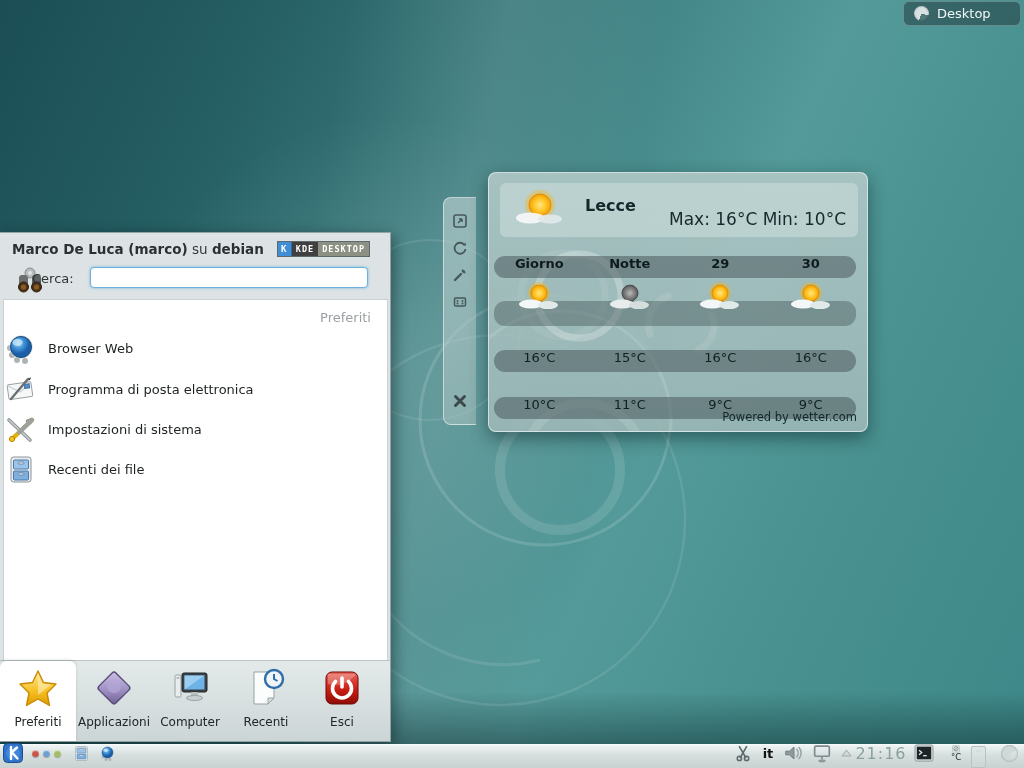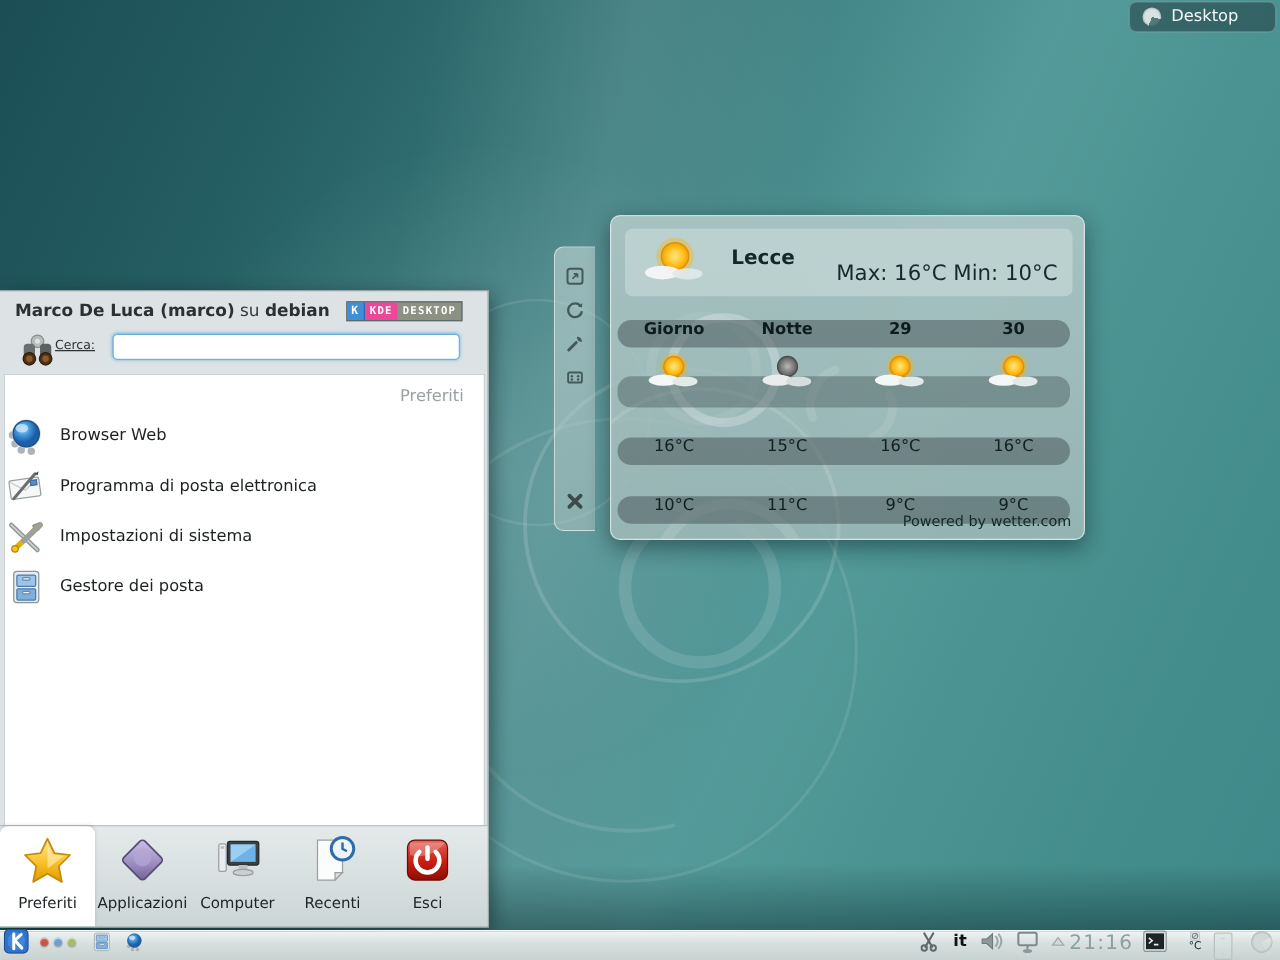--- a/index.html
+++ b/index.html
@@ -80,24 +80,24 @@
     box-shadow:3px 4px 14px rgba(0,18,20,.45);
   }
   .ko-user{ position:absolute; left:12px; top:8px; font-size:13.5px; color:#35393a; }
   .ko-user b{ color:#2c3032; }
   .ko-badge{
     position:absolute; right:20px; top:8px; height:16px; display:flex; align-items:center;
     border:1px solid #5c6a6c; background:#8c9183; font-size:8.5px; font-weight:bold;
     letter-spacing:1px; color:#fff; font-family:"DejaVu Sans Mono",monospace;
   }
   .ko-badge .b-k{ background:#3f8ed6; width:14px; height:100%; display:flex; align-items:center; justify-content:center; font-size:9px; border-right:1px solid #2c6aa8;}
-  .ko-badge .b-kde{ background:#ec4899; padding:0 4px; height:100%; display:flex; align-items:center; }
+  .ko-badge .b-kde{ background:#404040; padding:0 4px; height:100%; display:flex; align-items:center; }
   .ko-badge .b-desktop{ padding:0 4px; }
   .ko-search-icon{ position:absolute; left:14px; top:32px; width:32px; height:30px; }
-  .ko-search-label{ position:absolute; left:44px; top:38px; font-size:10px; color:#2f3334;text-decoration:underline; }
+  .ko-search-label{ position:absolute; left:32px; top:38px; font-size:13px; color:#2f3334; }
   .ko-search{
     position:absolute; left:90px; top:34px; width:278px; height:21px;
     border:1px solid #6fb1dd; border-radius:4px; background:#fff;
     box-shadow:0 0 3px rgba(90,170,220,.8); outline:none; padding:0 6px; font-size:13px;
   }
   .ko-list{
     position:absolute; left:3px; top:66px; width:385px; height:363px; background:#fff;
     border:1px solid #c9d2d3;
   }
   .ko-section{ position:absolute; right:16px; top:10px; font-size:13px; color:#99a1a3; }
@@ -377,21 +377,21 @@
     </div>
 
     <div class="ko-item" style="top:149px">
       <svg class="ic" viewBox="0 0 34 34">
         <rect x="7" y="5" width="20" height="25" rx="2.5" fill="#e8ecee" stroke="#8d9496"></rect>
         <rect x="9.5" y="8" width="15" height="9" rx="1" fill="#9cc3e8" stroke="#4d7bab"></rect>
         <rect x="9.5" y="19" width="15" height="9" rx="1" fill="#7fb0dd" stroke="#4d7bab"></rect>
         <rect x="14" y="10" width="6" height="2" rx="1" fill="#f2f6f8" stroke="#6a8aa8"></rect>
         <rect x="14" y="21" width="6" height="2" rx="1" fill="#f2f6f8" stroke="#6a8aa8"></rect>
       </svg>
-      <span class="lb">Gestore dei posta</span>
+      <span class="lb">Recenti dei file</span>
     </div>
   </div>
 
   <div class="ko-tabs">
     <div class="ko-tab active">
       <svg class="t-ic" viewBox="0 0 42 42">
         <defs>
             <linearGradient id="st" x1="0" y1="0" x2="0" y2="1">
               <stop offset="0%" stop-color="#ffe9a0"></stop>
               <stop offset="55%" stop-color="#f7c22a"></stop>

